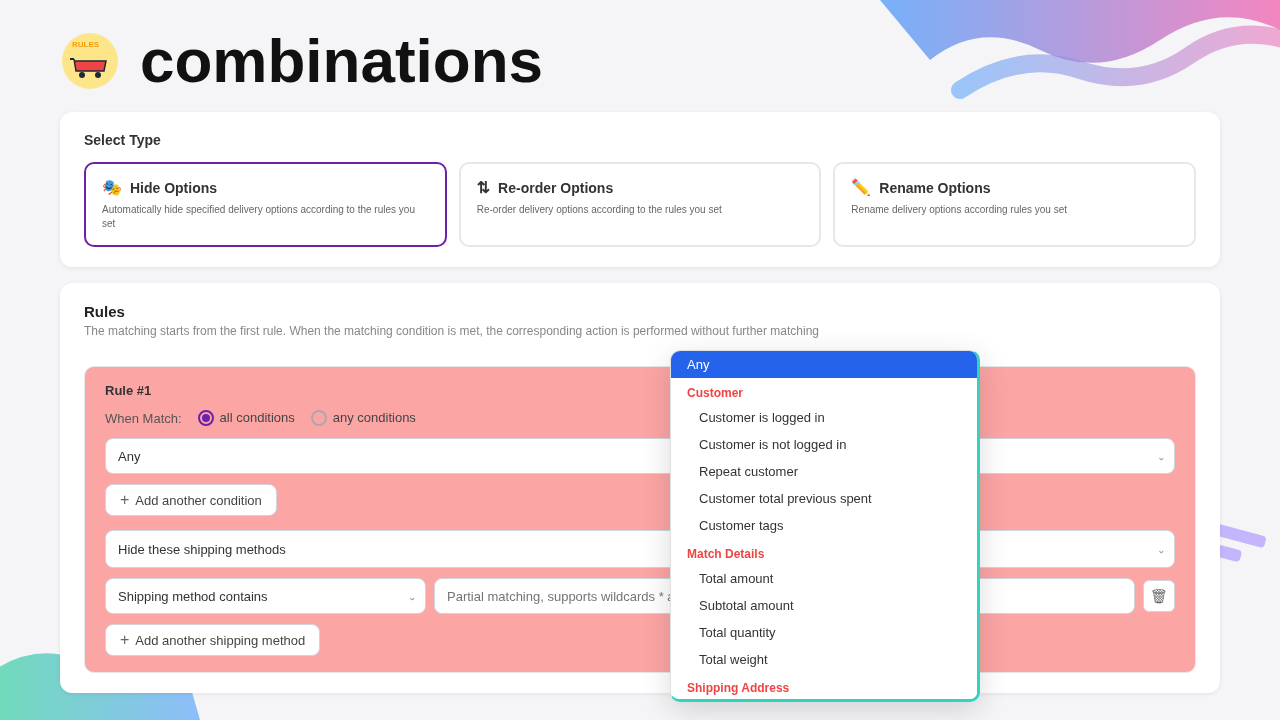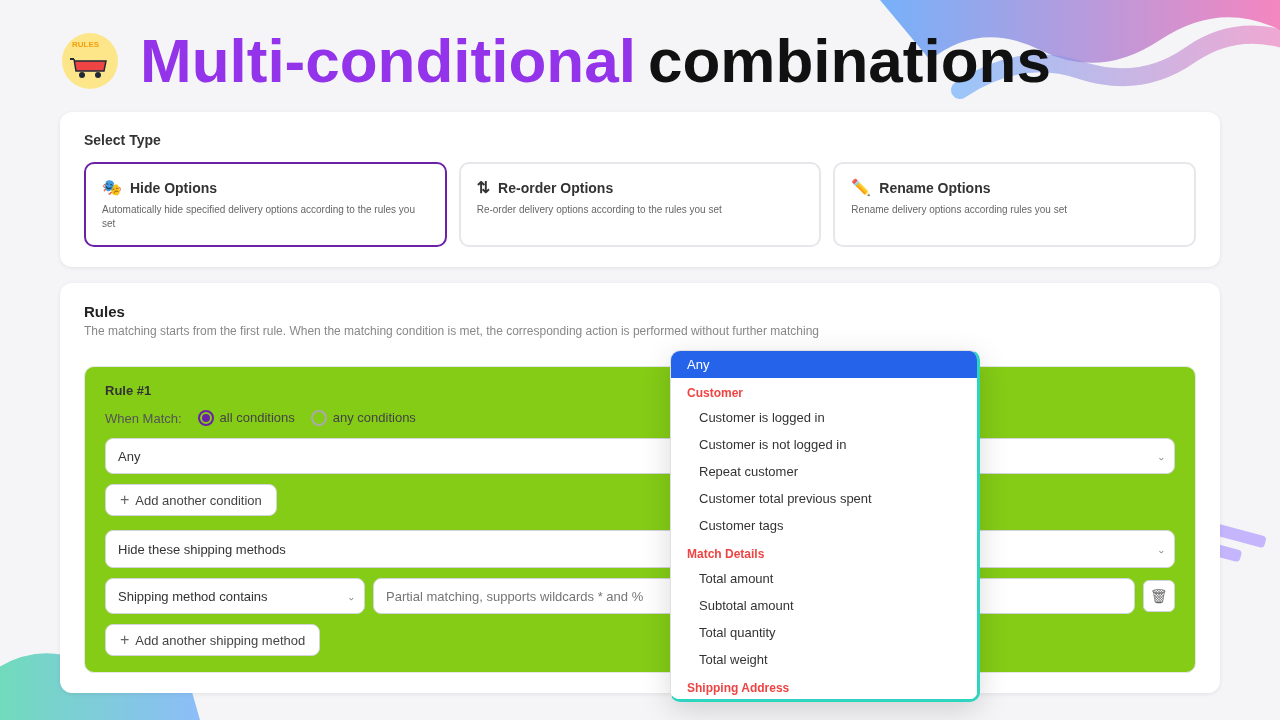--- a/index.html
+++ b/index.html
@@ -160,21 +160,21 @@
       margin-bottom: 4px;
     }
     .rules-desc {
       font-size: 12px;
       color: #888;
       margin-bottom: 28px;
     }
 
     
     .rule-card {
-      background: #84cc16;
+      background: #fca5a5;
       border: 1px solid #e5e7eb;
       border-radius: 10px;
       padding: 16px 20px;
     }
     .rule-number {
       font-size: 13px;
       font-weight: 600;
       color: #333;
       margin-bottom: 12px;
     }
@@ -273,21 +273,21 @@
       appearance: none;
       cursor: pointer;
     }
     .shipping-method-row {
       display: flex;
       align-items: center;
       gap: 8px;
       margin-bottom: 10px;
     }
     .shipping-method-select {
-      width: 260px;
+      width: 321px;
       height: 36px;
       border: 1px solid #d1d5db;
       border-radius: 8px;
       padding: 0 12px;
       font-size: 13px;
       color: #333;
       background: white;
       appearance: none;
       cursor: pointer;
     }
@@ -438,21 +438,20 @@
       <circle cx="30" cy="30" r="28" fill="#fde68a"></circle>
       <text x="12" y="16" font-size="8" font-weight="bold" fill="#f59e0b" font-family="sans-serif">RULES</text>
 
       <line x1="10" y1="28" x2="14" y2="28" stroke="#1f2937" stroke-width="2"></line>
       <polyline points="14,28 16,40 44,40 46,30 14,30" fill="#ef4444" stroke="#1f2937" stroke-width="1.5"></polyline>
       <circle cx="22" cy="44" r="3" fill="#1f2937"></circle>
       <circle cx="38" cy="44" r="3" fill="#1f2937"></circle>
     </svg>
   </div>
   <div class="title-area">
-    <span class="title-purple">Multi-conditional</span>
     <span class="title-black">combinations</span>
   </div>
 </div>
 
 <div class="main-content">
 
   <div class="section-card">
     <div class="section-title">Select Type</div>
     <div class="type-options">
       <div class="type-option selected">

